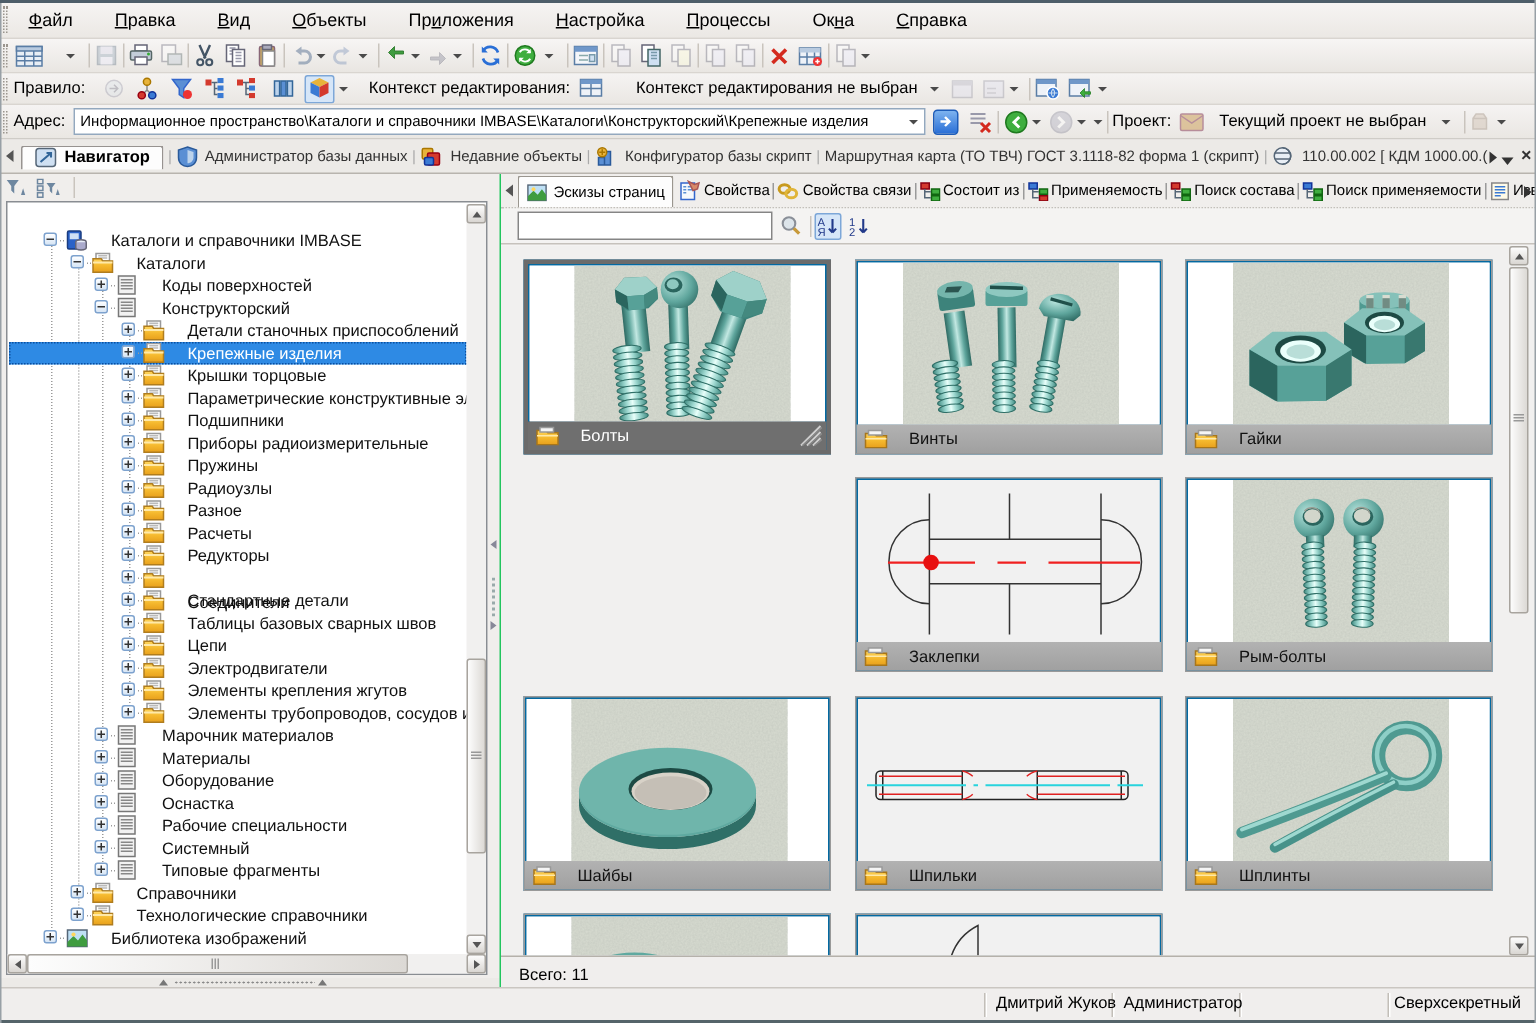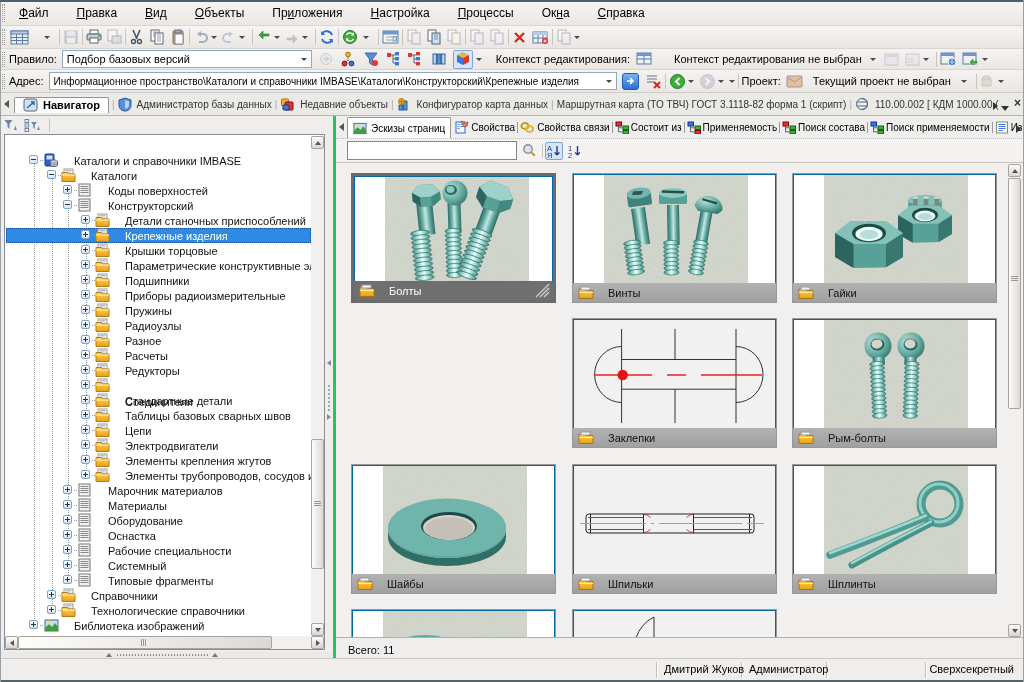--- a/index.html
+++ b/index.html
@@ -185,24 +185,20 @@
       <rect x="6" y="4" width="8" height="11" fill="#eef" stroke="#667"></rect>
     </svg>
   <span class="darr"></span>
 </div>
 
 <div id="tb3" class="abs tbrow" style="left:0;top:49px;width:1024px;height:21px;background:linear-gradient(#f5f3f2,#eae7e3);border-bottom:1px solid #d9d5d0">
   <div class="grip" style="height:15px;margin-left:2px"></div>
     <div style="width:4px"></div>
   <span>Правило:</span>
     <span style="width:5px"></span>
-  <div class="combo" style="width:250px">
-      <div class="txt">Подбор базовых версий</div>
-      <span class="darr" style="margin-right:4px"></span>
-    </div>
   <span style="width:6px"></span>
   <svg class="ico" width="16" height="16" viewBox="0 0 16 16" opacity=".4">
       <circle cx="8" cy="8" r="5.5" fill="#dde4ea" stroke="#99a"></circle>
       <path d="M5 8h5M8 5.5 10.5 8 8 10.5" stroke="#778" fill="none"></path>
     </svg>
   <span style="width:6px"></span>
   <svg class="ico" width="16" height="16" viewBox="0 0 16 16">
       <path d="M8 4v5M8 9 5 12M8 9l3 3" stroke="#888" fill="none"></path>
       <circle cx="8" cy="3.5" r="2.4" fill="#e8b33a" stroke="#a70"></circle>
       <circle cx="4.5" cy="12.5" r="2.4" fill="#d43a2e" stroke="#901"></circle>
@@ -362,21 +358,21 @@
     </svg>
   <span style="width:5px"></span>
     <span style="color:#333">Недавние объекты</span>
   <span style="color:#aaa;margin:0 3px">|</span>
   <svg class="ico" width="15" height="15" viewBox="0 0 15 15">
       <path d="M2 13V8h4v5zM6 13V4h4v9z" fill="#5a8fd4" stroke="#2a5a9a"></path>
       <circle cx="4.5" cy="4.5" r="3" fill="#e8b33a" stroke="#a70"></circle>
       <path d="M4.5 2.5v4M2.5 4.5h4" stroke="#a70"></path>
     </svg>
   <span style="width:5px"></span>
-    <span style="color:#333">Конфигуратор карта данных</span>
+    <span style="color:#333">Конфигуратор базы скрипт</span>
   <span style="color:#aaa;margin:0 3px">|</span>
   <span style="color:#333">Маршрутная карта (ТО ТВЧ) ГОСТ 3.1118-82 форма 1 (скрипт)</span>
   <span style="color:#aaa;margin:0 3px">|</span>
   <svg class="ico" width="14" height="14" viewBox="0 0 14 14">
       <circle cx="7" cy="7" r="5.5" fill="#e8eef5" stroke="#567"></circle>
       <path d="M7 1.5A5.5 5.5 0 0 1 7 12.5M2 5h10M2 9h10" stroke="#567" fill="none"></path>
     </svg>
   <span style="width:6px"></span>
     <span style="color:#333">110.00.002 [ КДМ 1000.00.(</span>
   <span class="abs" style="right:26px;top:8px"><span class="tria" style="border-top:4px solid transparent;border-bottom:4px solid transparent;border-left:5px solid #333"></span></span>
@@ -738,21 +734,21 @@
     </div>
       </div>
 
   <div class="abs" style="left:0;top:536px;width:333px;height:6px;background:#eceae7">
     <div class="abs" style="left:116px;top:2px;width:94px;height:2px;background-image:radial-gradient(circle,#8a8a8a 35%,transparent 40%);background-size:3px 2px"></div>
     <span class="tria" style="position:absolute;left:106px;top:1px;border-left:3px solid transparent;border-right:3px solid transparent;border-bottom:4px solid #777"></span>
     <span class="tria" style="position:absolute;left:212px;top:1px;border-left:3px solid transparent;border-right:3px solid transparent;border-bottom:4px solid #777"></span>
   </div>
 </div>
 
-<div id="rightpanel" class="abs" style="left:333px;top:116px;width:691px;height:542px;background:#f4f3f2;border-left:3px solid #22c55e">
+<div id="rightpanel" class="abs" style="left:333px;top:116px;width:691px;height:542px;background:#f4f3f2;border-left:1px solid #22c55e">
 
   <div class="tbrow" style="height:23px;background:#f0eeec;border-bottom:1px dotted #c2bfba;padding-left:3px;font-size:10px">
     <span class="tria" style="border-top:4px solid transparent;border-bottom:4px solid transparent;border-right:5px solid #555"></span><span style="width:3px"></span>
     <div class="tbrow" style="height:22px;background:#fdfdfd;border:1px solid #9a968f;border-bottom:none;border-radius:2px 2px 0 0;padding:0 5px;margin-top:1px">
       <svg class="ico" width="14" height="13" viewBox="0 0 15 13">
           <rect x="1" y="1" width="13" height="11" fill="#bfe0f5" stroke="#567"></rect>
           <path d="M1 9l4-4 3 3 3-4 3 4v4H1z" fill="#3f9c3f"></path>
           <circle cx="5" cy="4" r="1.4" fill="#ffd75e"></circle>
         </svg>
       <span style="width:4px"></span>

